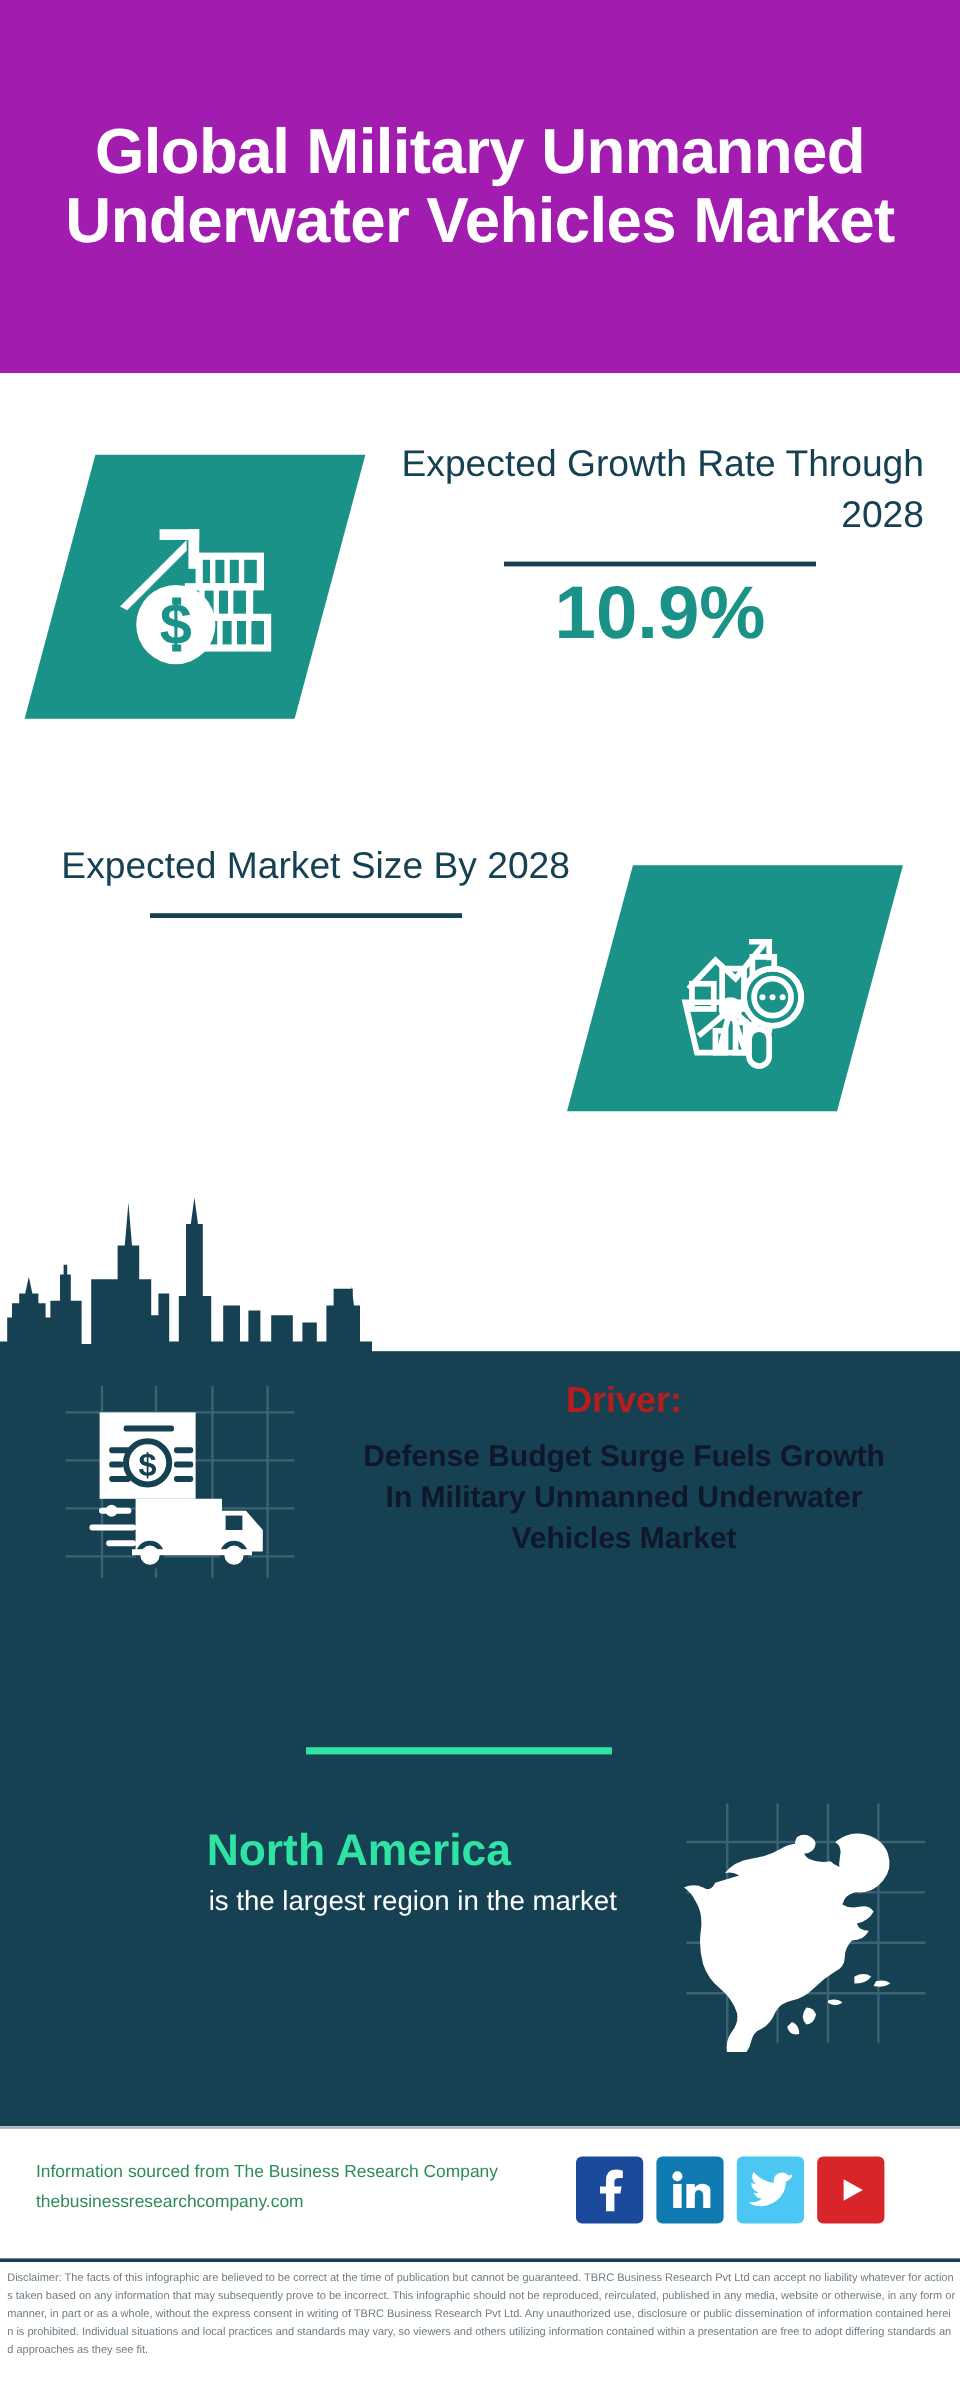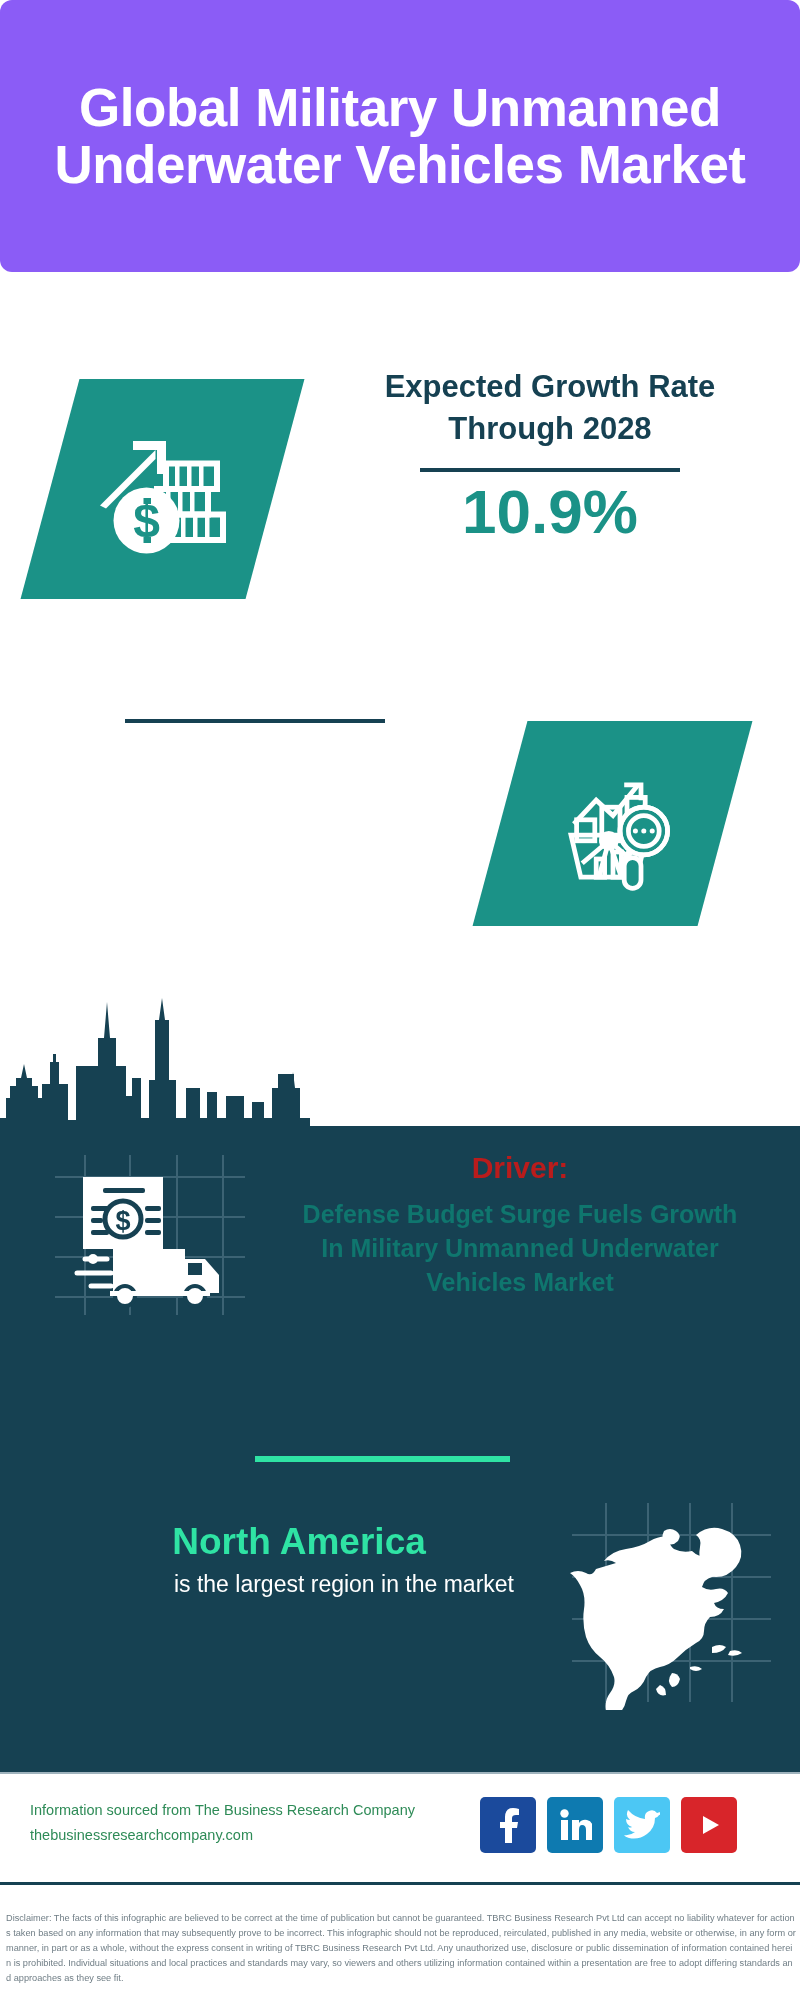--- a/index.html
+++ b/index.html
@@ -4,40 +4,40 @@
 <style>
   * { margin:0; padding:0; box-sizing:border-box; }
   html,body { background:#ffffff; }
   body {
     width:800px; height:2000px; position:relative; overflow:hidden;
     font-family:"Liberation Sans", sans-serif; background:#ffffff;
   }
 
   
   .header {
-    position:absolute; left:0; top:0; width:800px; height:272px;
-    background:#8b5cf6; display:flex; align-items:center; justify-content:center;border-radius:12px;
+    position:absolute; left:0; top:0; width:800px; height:311px;
+    background:#a21caf; display:flex; align-items:center; justify-content:center;
   }
   .header-title {
     color:#ffffff; font-weight:bold; font-size:53px; line-height:1.08;
     text-align:center; letter-spacing:-0.5px; width:760px;
     font-family:"Liberation Sans", sans-serif;
   }
 
   
   .stat1 { position:absolute; left:0; top:311px; width:800px; height:375px; background:#ffffff; }
   .para-left {
     position:absolute; left:50px; top:68px; width:225px; height:220px;
     background:#1B9287; transform:skewX(-15deg);
   }
   .para-left .icon-holder { transform:skewX(15deg); width:100%; height:100%;
      display:flex; align-items:center; justify-content:center; }
   .stat1-text { position:absolute; left:330px; top:55px; width:440px; text-align:center; }
   .stat-label {
-    color:#164152; font-weight:bold; font-size:31px; line-height:1.35; text-align:center;
+    color:#164152; font-weight:normal; font-size:31px; line-height:1.35; text-align:right;
   }
   .rule-dark { width:260px; height:4px; background:#164152; margin:18px auto 6px auto; }
   .stat-value { color:#1B9287; font-weight:bold; font-size:62px; line-height:1.1; text-align:center; }
 
   
   .stat2 { position:absolute; left:0; top:686px; width:800px; height:300px; background:#ffffff; }
   .stat2-text { position:absolute; left:35px; top:15px; width:440px; }
   .para-right {
     position:absolute; left:500px; top:35px; width:225px; height:205px;
     background:#1B9287; transform:skewX(-15deg);
@@ -47,21 +47,21 @@
 
   
   .darksec { position:absolute; left:0; top:986px; width:800px; height:786px; }
   .skyline-svg { position:absolute; left:0; top:0; width:800px; height:160px; display:block; }
   .dark-body { position:absolute; left:0; top:140px; width:800px; height:646px; background:#164152; }
 
   .driver-row { position:absolute; left:0; top:1150px; width:800px; height:190px; }
   .driver-icon { position:absolute; left:55px; top:5px; width:190px; height:160px; }
   .driver-text { position:absolute; left:290px; top:0px; width:460px; text-align:center; }
   .driver-heading { color:#b91c1c; font-weight:bold; font-size:30px; line-height:1.2; }
-  .driver-body { color:#0f766e; font-weight:bold; font-size:25px; line-height:1.35; margin-top:12px; }
+  .driver-body { color:#0f172a; font-weight:bold; font-size:25px; line-height:1.35; margin-top:12px; }
 
   .mint-divider { position:absolute; left:255px; top:1456px; width:255px; height:6px; background:#2FE3A4; }
 
   .region-row { position:absolute; left:0; top:1520px; width:800px; height:200px;margin-left:24px; }
   .region-text { position:absolute; left:60px; top:0; width:430px; text-align:center; }
   .region-name { color:#2FE3A4; font-weight:bold; font-size:37px; line-height:1.2; }
   .region-sub { color:#ffffff; font-weight:normal; font-size:23px; line-height:1.25; margin-top:6px;text-align:right; }
   .map-holder { position:absolute; left:540px; top:-25px; width:215px; height:215px; }
 
   
@@ -75,21 +75,21 @@
   .s-li { background:#0E7AB0; }
   .s-tw { background:#4CC7F4; }
   .s-yt { background:#D8252A; }
 
   
   .disclaimer-wrap { position:absolute; left:0; top:1882px; width:800px; height:118px; background:#ffffff; }
   .disclaimer-rule { position:absolute; left:0; top:0; width:800px; height:3px; background:#164152; }
   .disclaimer {
     position:absolute; left:6px; top:9px; width:790px;
     color:#6f7d85; font-size:9.2px; line-height:1.62; text-align:left;
-    font-family:"Liberation Sans", sans-serif; word-break:break-all;margin-top:20px;
+    font-family:"Liberation Sans", sans-serif; word-break:break-all;
   }
 </style>
 </head>
 <body>
 
 <div class="header">
   <div class="header-title">Global Military Unmanned Underwater Vehicles Market</div>
 </div>
 
 <div class="stat1">
@@ -121,20 +121,21 @@
   </div>
   <div class="stat1-text">
     <div class="stat-label">Expected Growth Rate Through 2028</div>
     <div class="rule-dark"></div>
     <div class="stat-value">10.9%</div>
   </div>
 </div>
 
 <div class="stat2">
   <div class="stat2-text">
+    <div class="stat-label">Expected Market Size By 2028</div>
     <div class="rule-dark"></div>
   </div>
   <div class="para-right">
     <div class="icon-holder">
       <svg width="140" height="140" viewBox="0 0 100 100">
         <g fill="none" stroke="#ffffff" stroke-width="3.4">
           <polyline points="22,50 38,33 50,44 68,22"></polyline>
           <polyline points="58,22 70,22 70,33"></polyline>
           <rect x="24" y="47" width="13" height="15"></rect>
           <rect x="42" y="38" width="13" height="24"></rect>

